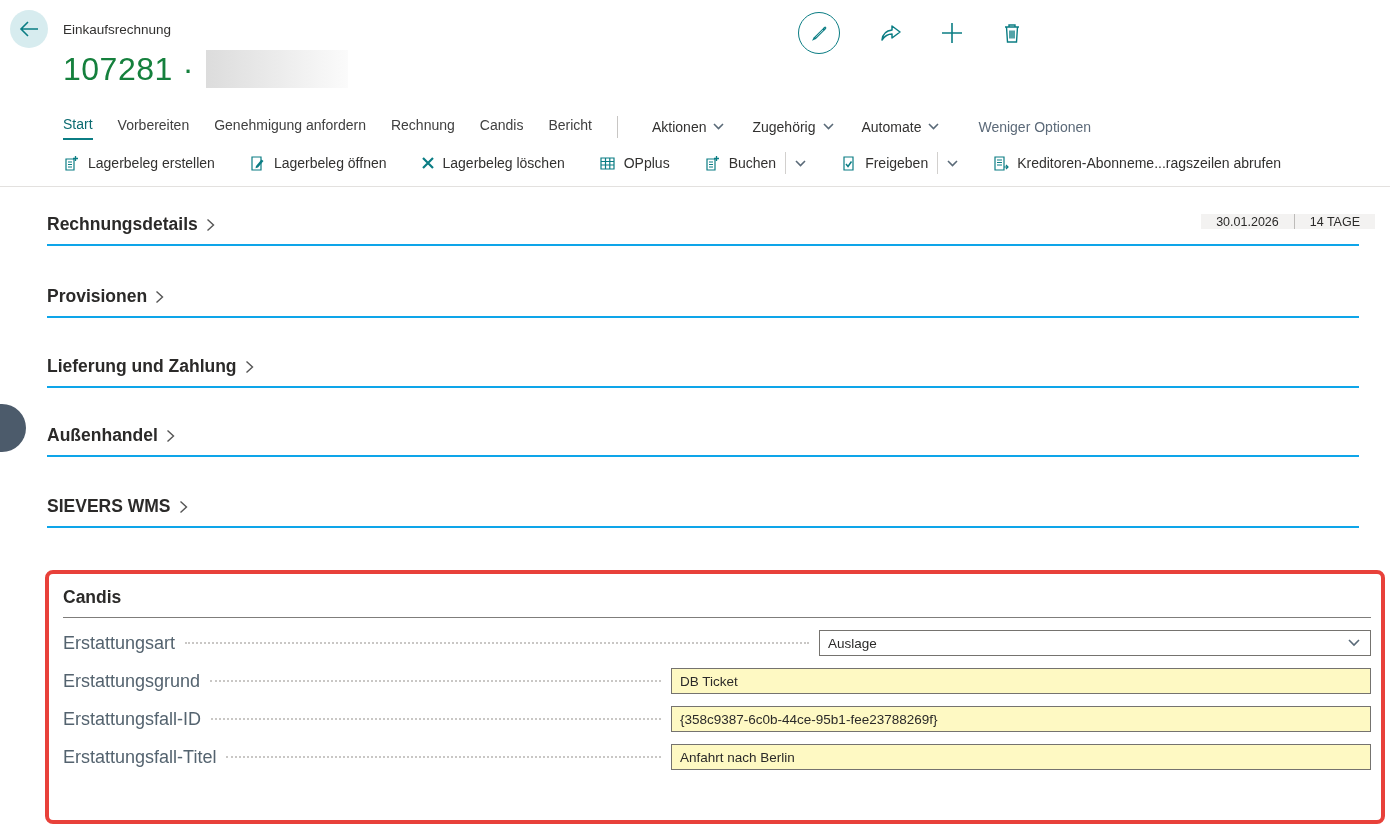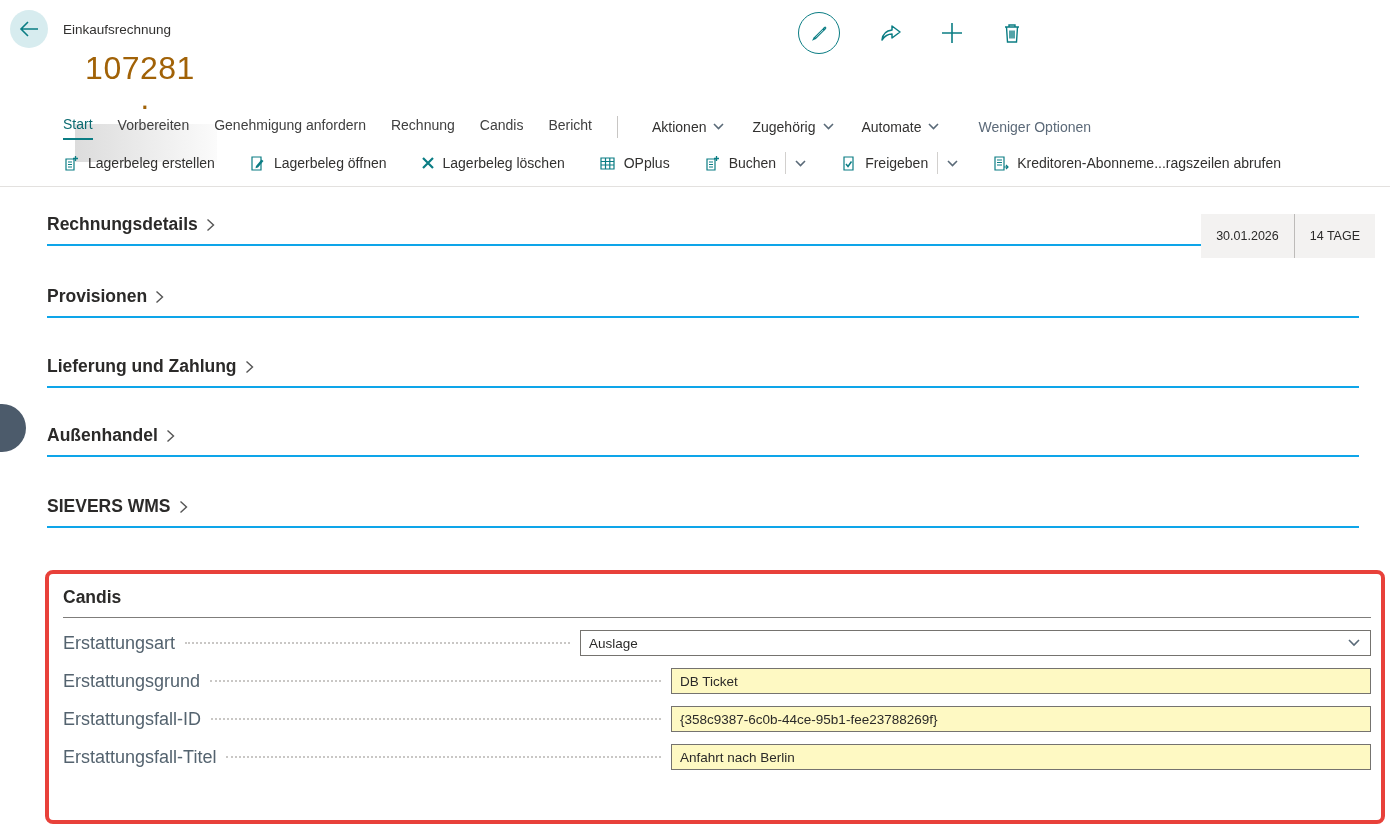--- a/index.html
+++ b/index.html
@@ -10,21 +10,21 @@
   
   .back-btn { left:10px; top:10px; width:38px; height:38px; border-radius:50%;
     background:#d7ecef; display:flex; align-items:center; justify-content:center; cursor:pointer; }
   .page-caption { left:63px; top:22px; font-size:13.5px; color:#323130; }
 
   .top-icons { top:12px; left:798px; display:flex; align-items:center; gap:38px; }
   .icon-btn { display:flex; align-items:center; justify-content:center; cursor:pointer; }
   .pencil-circle { width:42px; height:42px; border:1.5px solid #0b7d84; border-radius:50%; }
 
   
-  .page-title { left:63px; top:50px; font-size:32px; font-weight:300; color:#a16207; letter-spacing:.5px; display:flex; align-items:center;flex-direction:column; }
+  .page-title { left:63px; top:50px; font-size:32px; font-weight:300; color:#15803d; letter-spacing:.5px; display:flex; align-items:center; }
   .redacted { display:inline-block; width:142px; height:38px; margin-left:12px;
     background:linear-gradient(90deg,#dcdcdc 0%,#ededed 55%,#fbfbfb 100%); }
 
   
   .tabbar { left:63px; top:113px; display:flex; align-items:center; font-size:14px; }
   .tab { padding:3px 0 6px; margin-right:25px; color:#404040; cursor:pointer; white-space:nowrap; }
   .tab.active { color:#0b6a70; border-bottom:2.5px solid #0b7d84; font-weight:400; }
   .tab-divider { width:1px; height:22px; background:#c8c6c4; margin:0 14px 0 0; }
   .menu-tab { display:flex; align-items:center; gap:7px; margin-left:20px; margin-right:8px; cursor:pointer; white-space:nowrap; }
   .menu-tab.muted { color:#5c6a79;margin-left:31px; }
@@ -36,39 +36,39 @@
   .cmd-icon { display:flex; }
   .split-divider { width:1px; height:22px; background:#d2d0ce; margin:0 9px 0 9px; }
   .cmd-chevron { margin-right:34px; cursor:pointer; display:flex; }
   .cmdbar-rule { left:0; top:186px; width:1390px; height:1px; background:#e3e1df; }
 
   
   .section { left:47px; width:1312px; border-bottom:2px solid #0ea5e9; }
   .section-head { display:flex; align-items:center; gap:8px; font-size:17.5px; font-weight:700; color:#2b2a29; cursor:pointer; padding-bottom:9px; }
   .sect-chev { stroke:#555; stroke-width:1.4; fill:none; }
 
-  .badges { right:15px; top:214px; display:flex; height:44px; background:#f3f2f1; align-items:stretch; }
+  .badges { right:15px; top:214px; display:flex; height:15px; background:#f3f2f1; align-items:stretch; }
   .badge { font-size:12.5px; color:#2b2a29; padding:0 15px; display:flex; align-items:center; cursor:pointer; }
   .badge-divider { width:1px; background:#bdbbb9; }
 
   
   .side-handle { left:-22px; top:404px; width:48px; height:48px; border-radius:50%; background:#4c5b6b; cursor:pointer; }
 
   
   .candis-box { left:45px; top:570px; width:1340px; height:254px; border:4px solid #e8413a; border-radius:8px;
     padding:13px 10px 0 14px; background:#fff; }
   .candis-head { font-size:17.5px; font-weight:700; color:#2b2a29; padding-bottom:9px; border-bottom:1px solid #7f7d7b; }
   .group-label { font-size:13.5px; font-weight:700; color:#2b2a29; margin-top:19px; }
 
   .field-row { display:flex; align-items:center; margin-top:12px; height:26px; }
   .field-label { font-size:18px; color:#54636f; white-space:nowrap; }
   .leader { flex:1; border-bottom:2px dotted #c9c7c5; margin:0 10px 8px 10px; height:10px; }
   .field-input { width:700px; height:26px; border:1px solid #75736f; font-size:13.5px; color:#2b2a29;
     padding:0 8px; font-family:"Liberation Sans",sans-serif; background:#fef9c3; }
-  .combo { width:791px; height:26px; border:1px solid #75736f; display:flex; align-items:center; justify-content:space-between;
+  .combo { width:552px; height:26px; border:1px solid #75736f; display:flex; align-items:center; justify-content:space-between;
     padding:0 10px 0 8px; cursor:pointer; }
   .combo span { font-size:13.5px; color:#2b2a29; }
 
   svg { display:block; }
 </style>
 </head>
 <body>
 
 <div class="abs back-btn">
   <svg width="20" height="16" viewBox="0 0 20 16">

